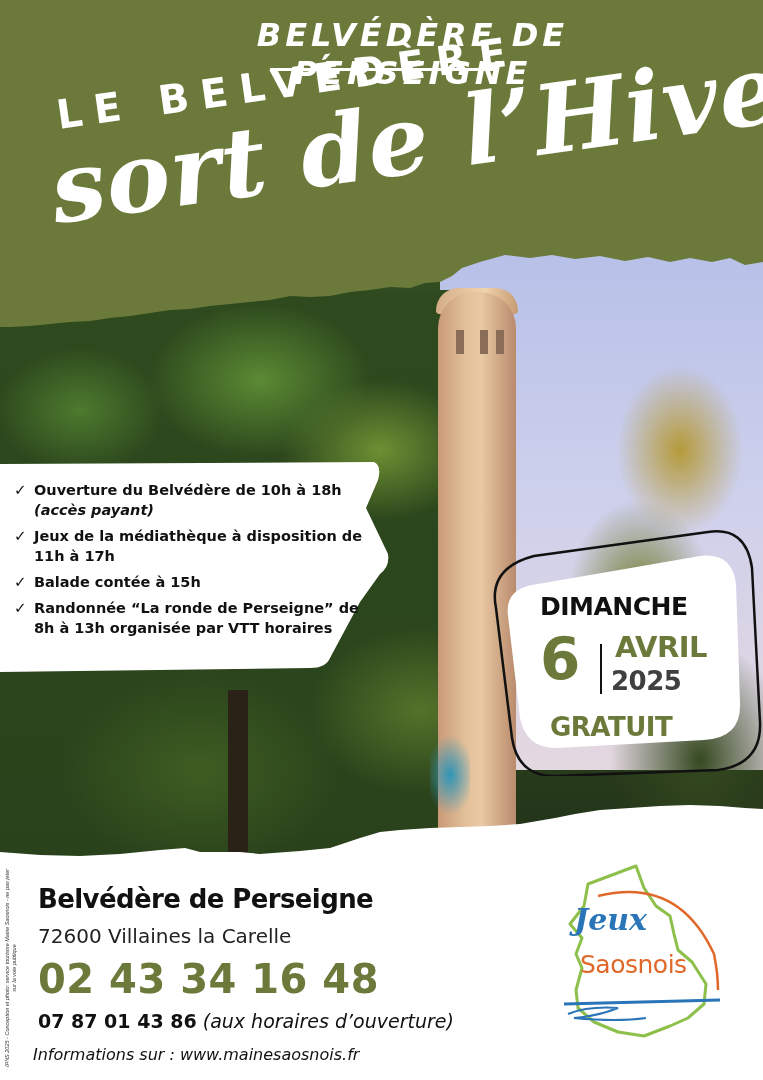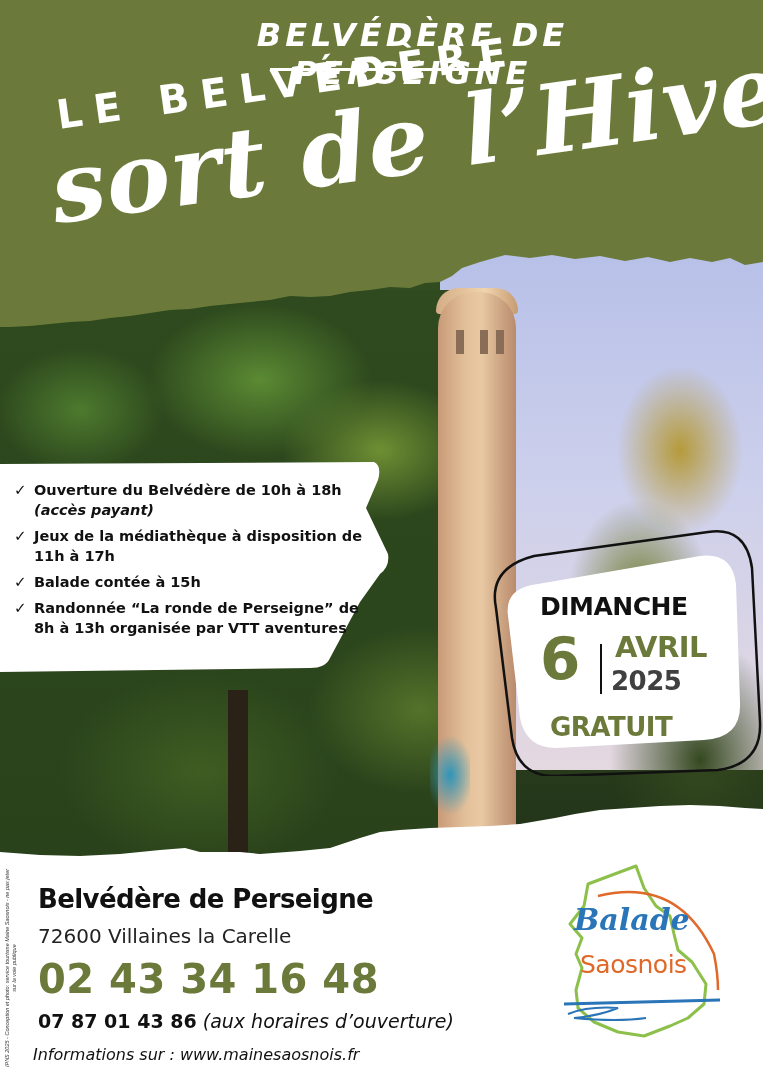--- a/index.html
+++ b/index.html
@@ -149,21 +149,21 @@
       <li class="activity">
         <span class="check">✓</span>
         <span>Jeux de la médiathèque à disposition de 11h à 17h</span>
       </li>
       <li class="activity">
         <span class="check">✓</span>
         <span>Balade contée à 15h</span>
       </li>
       <li class="activity">
         <span class="check">✓</span>
-        <span>Randonnée “La ronde de Perseigne” de 8h à 13h organisée par VTT aventures</span>
+        <span>Randonnée “La ronde de Perseigne” de 8h à 13h organisée par VTT horaires</span>
       </li>
     </ul>
   </div>
 
   <div class="date-badge">
     <svg width="290" height="250" viewBox="0 0 290 250">
       <path d="M18,82 Q10,42 56,30 L230,6 Q268,0 274,42 L282,196 Q284,238 240,244 L76,250 Q40,250 34,212 Z" fill="none" stroke="#111111" stroke-width="2.5"></path>
       <path d="M30,90 Q26,62 60,58 L222,30 Q254,26 258,58 L262,176 Q264,212 226,214 L78,222 Q48,222 42,192 Z" fill="#ffffff"></path>
     </svg>
     <div class="day-label">DIMANCHE</div>
@@ -190,17 +190,17 @@
   <div class="info-line">Informations sur : www.mainesaosnois.fr</div>
   <div class="credit">IPNS 2025 - Conception et photo: service tourisme Maine Saosnois - ne pas jeter sur la voie publique</div>
 
   <div class="logo">
     <svg width="170" height="185" viewBox="0 0 170 185">
       <path d="M78,8 L86,30 L98,48 L112,58 L116,76 L120,92 L134,104 L148,126 L146,146 L130,160 L112,168 L86,178 L60,174 L36,164 L20,150 L18,132 L24,110 L18,96 L24,80 L12,66 L26,48 L30,26 Z" fill="none" stroke="#8cc04a" stroke-width="3" stroke-linejoin="round"></path>
       <path d="M40,38 Q120,18 156,96 Q160,116 160,132" fill="none" stroke="#e0692a" stroke-width="2.5"></path>
       <path d="M6,146 L162,142" stroke="#2a74b8" stroke-width="3"></path>
       <path d="M10,156 Q30,148 60,150 Q40,158 16,160 Q60,164 88,160" fill="none" stroke="#2a74b8" stroke-width="2"></path>
     </svg>
-    <div class="logo-text-1">Balade</div>
+    <div class="logo-text-1">Jeux</div>
     <div class="logo-text-2">Saosnois</div>
   </div>
 
 </div>
 
 </body></html>

